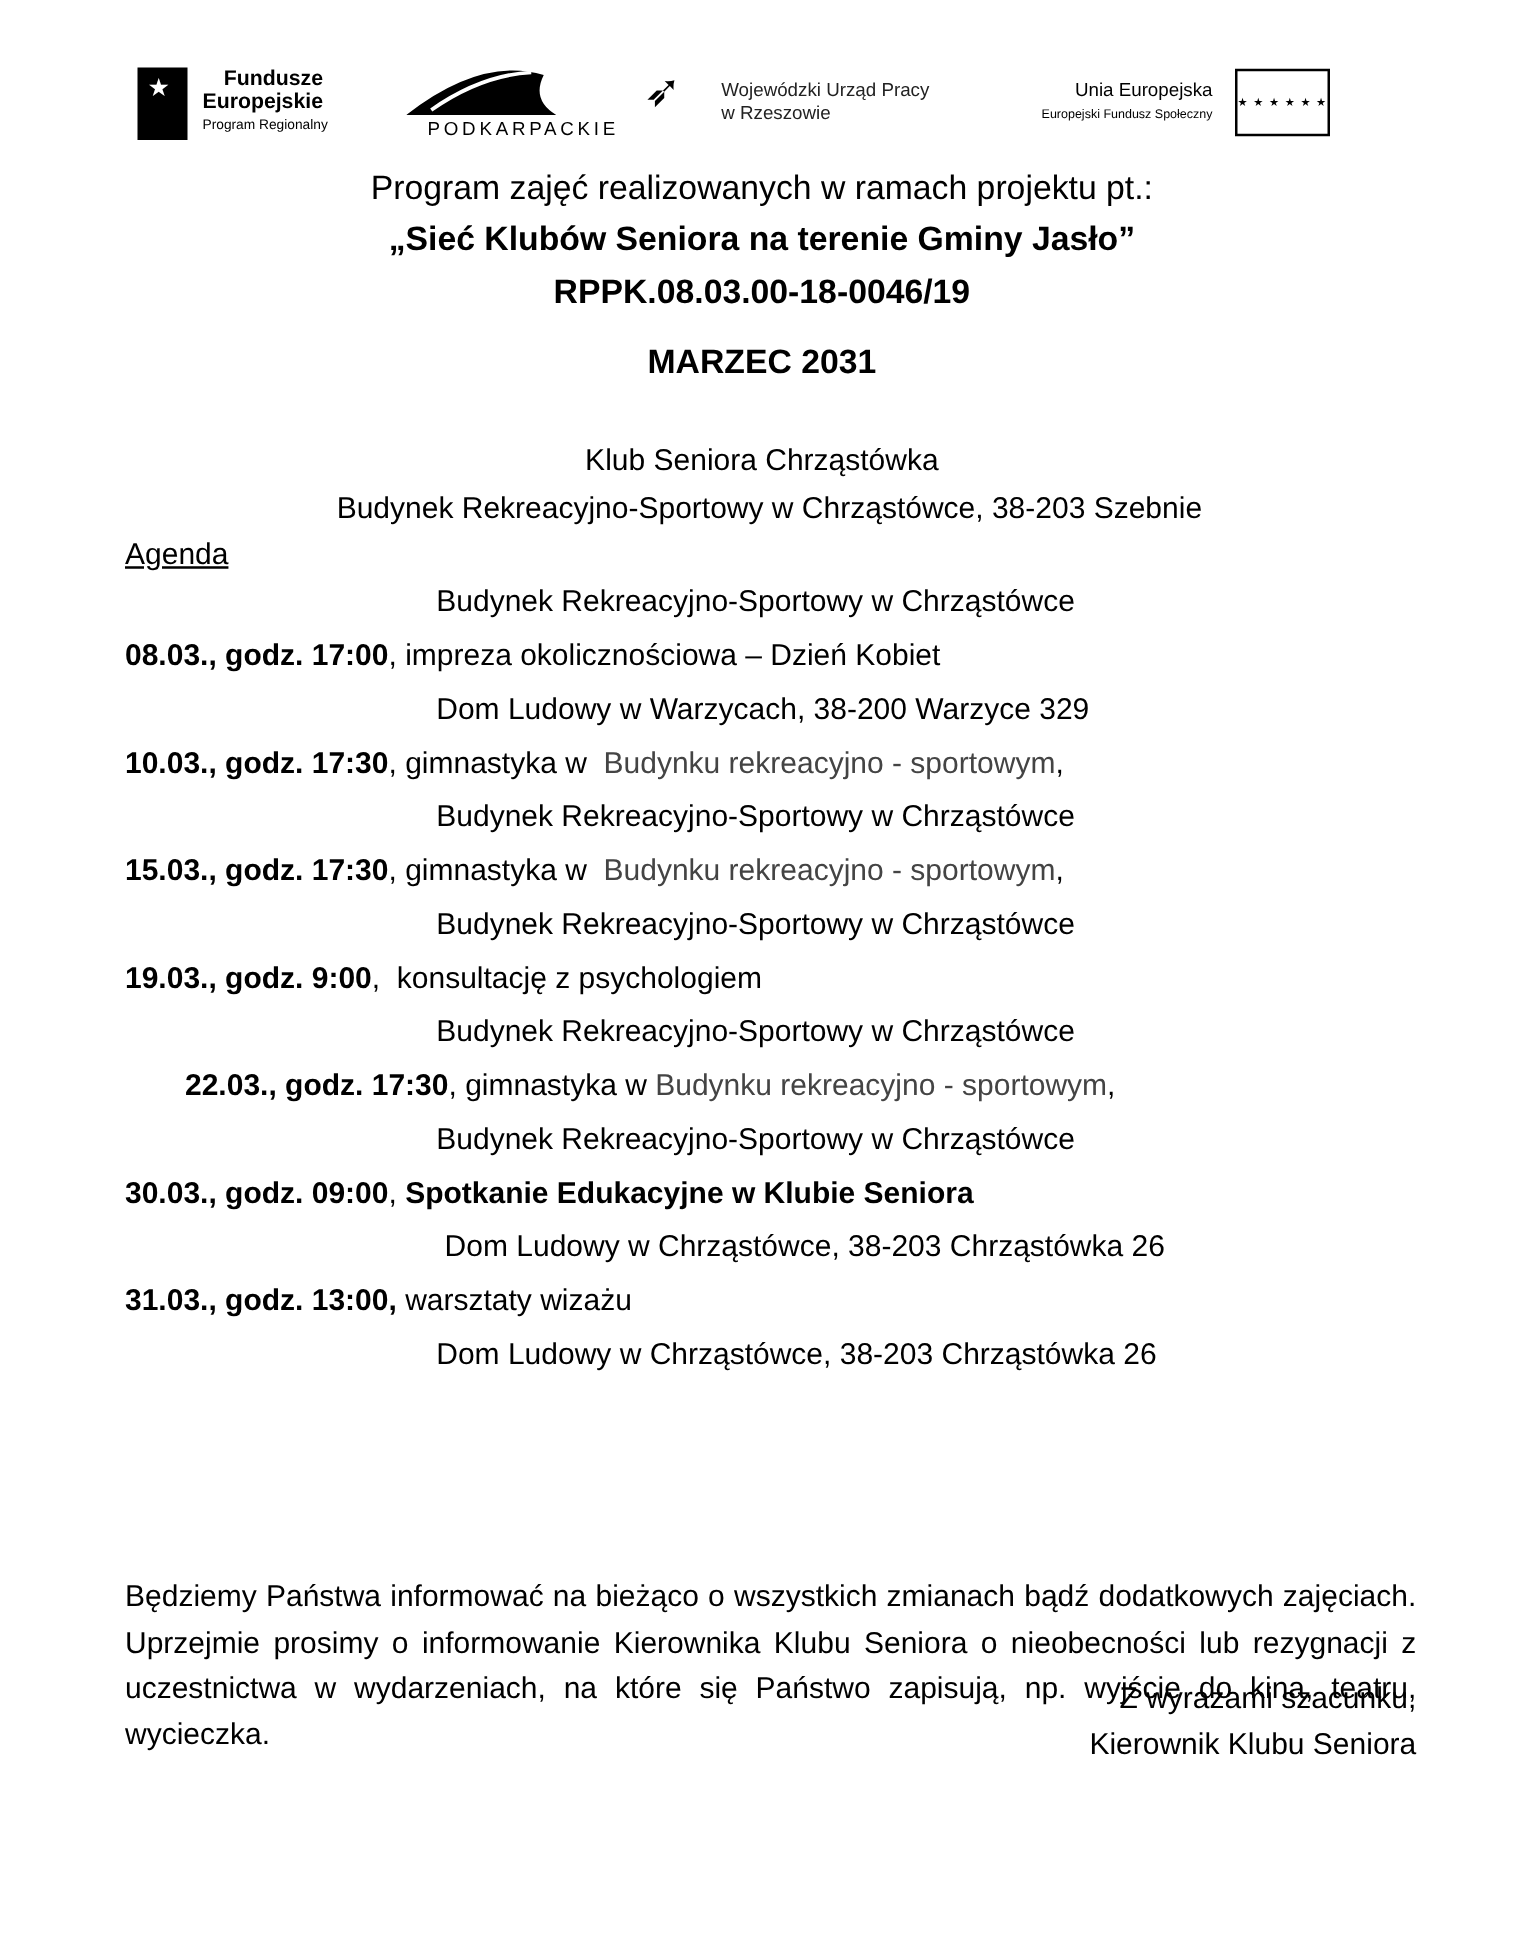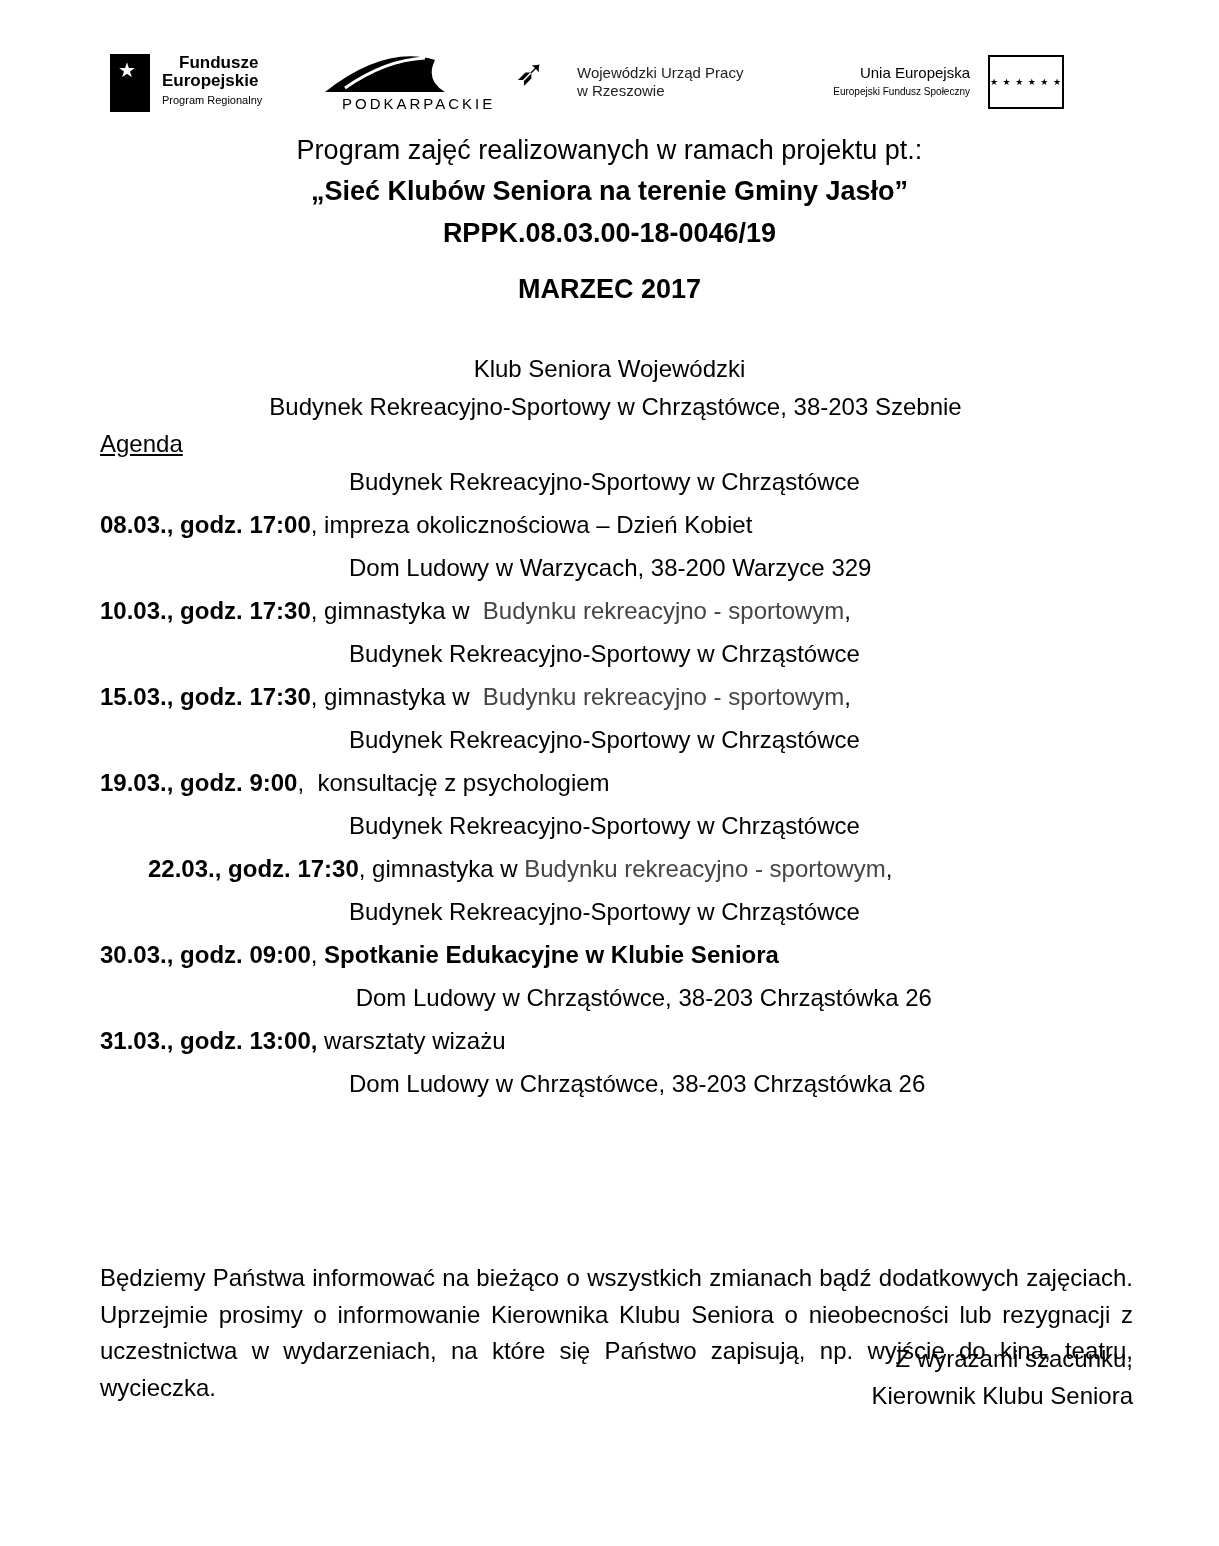--- a/index.html
+++ b/index.html
@@ -64,23 +64,23 @@
   <div class="logo ue">
     <div class="t1">Unia Europejska</div>
     <div class="t2">Europejski Fundusz Społeczny</div>
     <div class="flag">★ ★ ★ ★ ★ ★</div>
   </div>
 </div>
 
 <div class="header h1">Program zajęć realizowanych w ramach projektu pt.:</div>
 <div class="header h2">„Sieć Klubów Seniora na terenie Gminy Jasło”</div>
 <div class="header h3">RPPK.08.03.00-18-0046/19</div>
-<div class="header h4">MARZEC 2017</div>
+<div class="header h4">MARZEC 2031</div>
 
-<div class="club c1">Klub Seniora Wojewódzki</div>
+<div class="club c1">Klub Seniora Chrząstówka</div>
 <div class="club c2">Budynek Rekreacyjno-Sportowy w Chrząstówce, 38-203 Szebnie</div>
 
 <div class="agenda">Agenda</div>
 
 <div class="entries" id="entries">
     <div class="entry-line"><span class="loc" style="white-space: pre; display: inline-block;">Budynek Rekreacyjno-Sportowy w Chrząstówce</span></div>
     <div class="entry-line"><span class="date" style="white-space: pre;">08.03., godz. 17:00</span><span style="white-space: pre;">, </span><span style="white-space: pre;">impreza okolicznościowa – Dzień Kobiet</span></div>
     <div class="entry-line"><span class="loc" style="white-space: pre; display: inline-block;">Dom Ludowy w Warzycach, 38-200 Warzyce 329</span></div>
     <div class="entry-line"><span class="date" style="white-space: pre;">10.03., godz. 17:30</span><span style="white-space: pre;">, </span><span style="white-space: pre;">gimnastyka w  </span><span class="grey" style="white-space: pre;">Budynku rekreacyjno - sportowym</span><span style="white-space: pre;">,</span></div>
     <div class="entry-line"><span class="loc" style="white-space: pre; display: inline-block;">Budynek Rekreacyjno-Sportowy w Chrząstówce</span></div>

